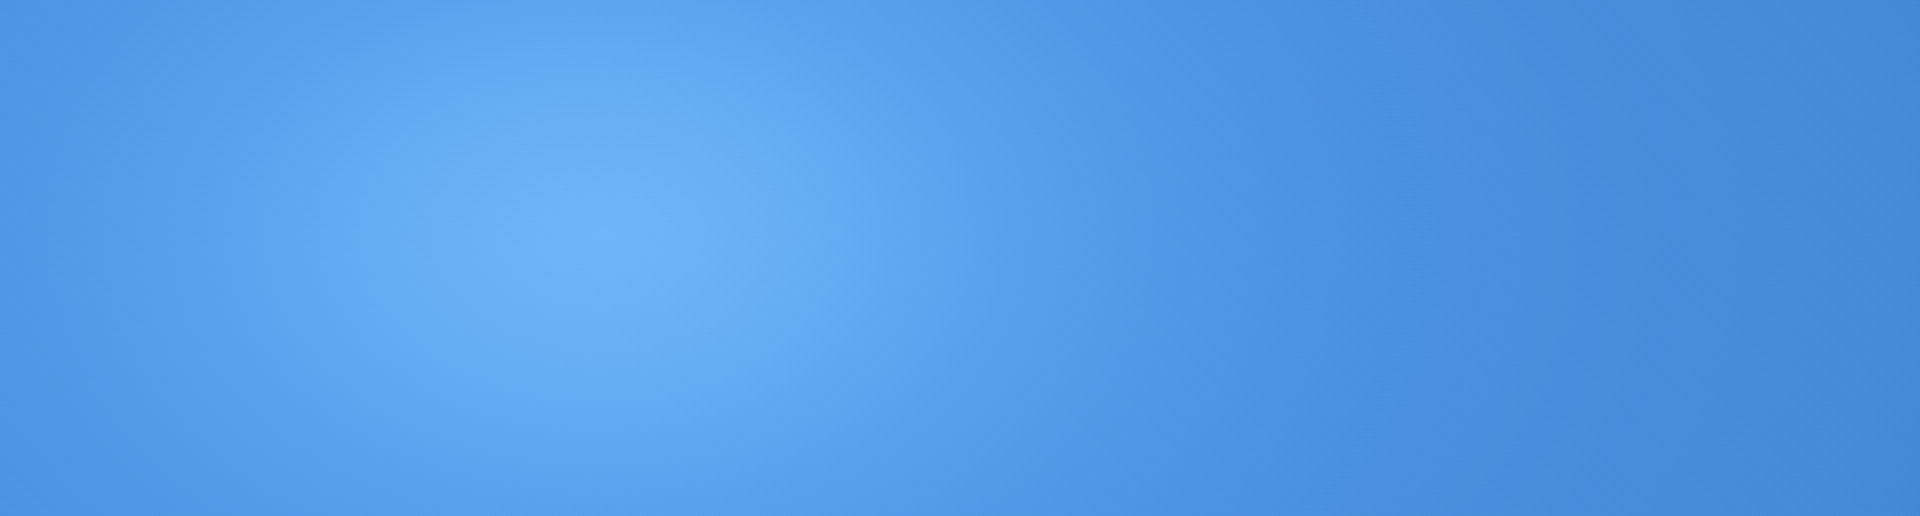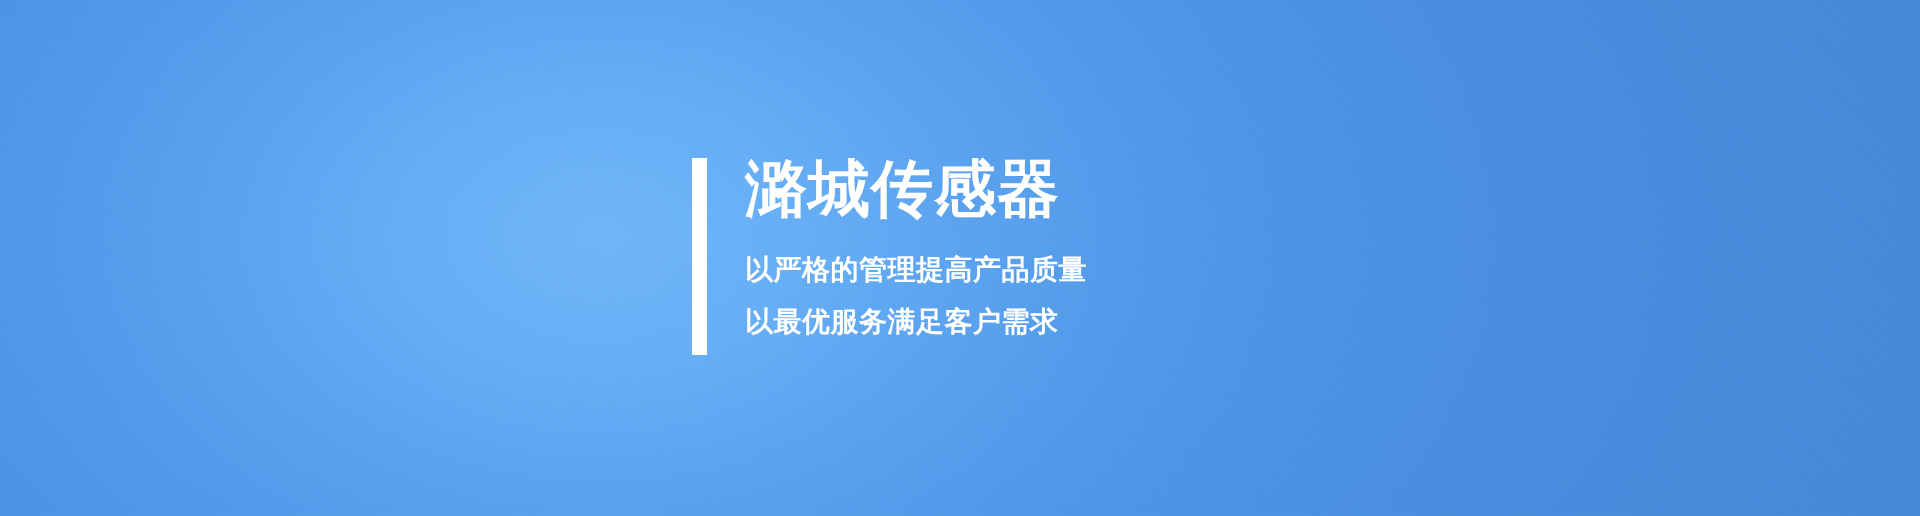--- a/index.html
+++ b/index.html
@@ -118,27 +118,14 @@
 </style>
 </head>
 <body>
 
 <div id="banner">
 
   <div class="bg-base"></div>
   <div class="bg-vignette"></div>
   <div class="bg-noise"></div>
 
-  <div class="content">
-
-    <div class="accent-bar"></div>
-
-    <div class="text-col">
-      <h1 class="headline">潞城传感器</h1>
-
-      <p class="sub-line sub-1">以严格的管理提高产品质量</p>
-
-      <p class="sub-line sub-2">以最优服务满足客户需求</p>
-    </div>
-
-  </div>
 
 </div>
 
 </body></html>

